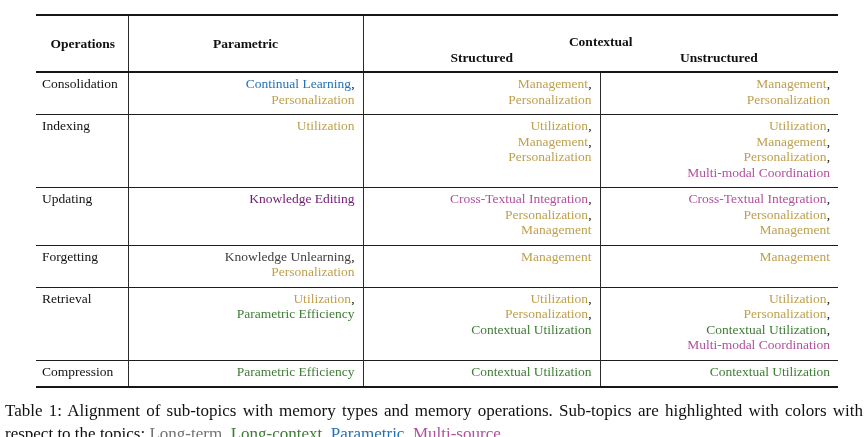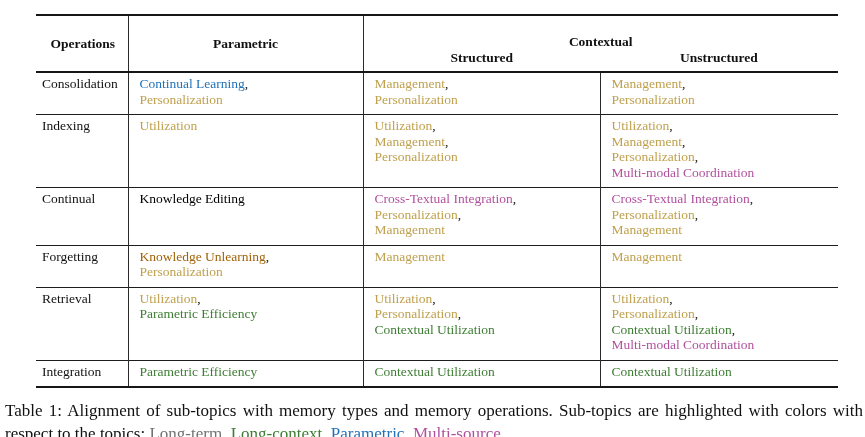--- a/index.html
+++ b/index.html
@@ -36,21 +36,21 @@
   .vbar { border-left: 1.2px solid #2a2a2a; }
   tbody td {
     vertical-align: top;
     border-top: 1.2px solid #1d1d1d;
     padding: 3px 8px 7px 11px;
     font-family: Liberation Serif, serif;
   }
   tbody td.op {
     padding-left: 6px;
   }
-  .line { white-space: nowrap; }
+  .line { white-space: nowrap; text-align: right; }
   .sep { color: #111; }
   p.caption {
     margin: 12px 2px 0 5px;
     font-size: 17px;
     line-height: 22.5px;
     text-align: justify;
   }
 </style>
 </head>
 <body>
@@ -103,40 +103,40 @@
       </td>
       <td class="vbar">
         <div class="line"><span style="color: rgb(191, 160, 77);">Utilization</span><span class="sep">,</span></div>
         <div class="line"><span style="color: rgb(191, 160, 77);">Management</span><span class="sep">,</span></div>
         <div class="line"><span style="color: rgb(191, 160, 77);">Personalization</span><span class="sep">,</span></div>
         <div class="line"><span style="color: rgb(177, 81, 158);">Multi-modal Coordination</span></div>
       </td>
     </tr>
 
     <tr>
-      <td class="op">Continual</td>
+      <td class="op">Updating</td>
       <td class="vbar">
-        <div class="line"><span style="color: #000000;">Knowledge Editing</span></div>
+        <div class="line"><span style="color: #701a75;">Knowledge Editing</span></div>
       </td>
       <td class="vbar">
         <div class="line"><span style="color: rgb(177, 81, 158);">Cross-Textual Integration</span><span class="sep">,</span></div>
         <div class="line"><span style="color: rgb(191, 160, 77);">Personalization</span><span class="sep">,</span></div>
         <div class="line"><span style="color: rgb(191, 160, 77);">Management</span></div>
       </td>
       <td class="vbar">
         <div class="line"><span style="color: rgb(177, 81, 158);">Cross-Textual Integration</span><span class="sep">,</span></div>
         <div class="line"><span style="color: rgb(191, 160, 77);">Personalization</span><span class="sep">,</span></div>
         <div class="line"><span style="color: rgb(191, 160, 77);">Management</span></div>
       </td>
     </tr>
 
     <tr>
       <td class="op">Forgetting</td>
       <td class="vbar">
-        <div class="line"><span style="color: #a16207;">Knowledge Unlearning</span><span class="sep">,</span></div>
+        <div class="line"><span style="color: #404040;">Knowledge Unlearning</span><span class="sep">,</span></div>
         <div class="line"><span style="color: rgb(191, 160, 77);">Personalization</span></div>
       </td>
       <td class="vbar">
         <div class="line"><span style="color: rgb(191, 160, 77);">Management</span></div>
       </td>
       <td class="vbar">
         <div class="line"><span style="color: rgb(191, 160, 77);">Management</span></div>
       </td>
     </tr>
 
@@ -153,21 +153,21 @@
       </td>
       <td class="vbar">
         <div class="line"><span style="color: rgb(191, 160, 77);">Utilization</span><span class="sep">,</span></div>
         <div class="line"><span style="color: rgb(191, 160, 77);">Personalization</span><span class="sep">,</span></div>
         <div class="line"><span style="color: rgb(61, 125, 51);">Contextual Utilization</span><span class="sep">,</span></div>
         <div class="line"><span style="color: rgb(177, 81, 158);">Multi-modal Coordination</span></div>
       </td>
     </tr>
 
     <tr>
-      <td class="op">Integration</td>
+      <td class="op">Compression</td>
       <td class="vbar">
         <div class="line"><span style="color: rgb(61, 125, 51);">Parametric Efficiency</span></div>
       </td>
       <td class="vbar">
         <div class="line"><span style="color: rgb(61, 125, 51);">Contextual Utilization</span></div>
       </td>
       <td class="vbar">
         <div class="line"><span style="color: rgb(61, 125, 51);">Contextual Utilization</span></div>
       </td>
     </tr>

